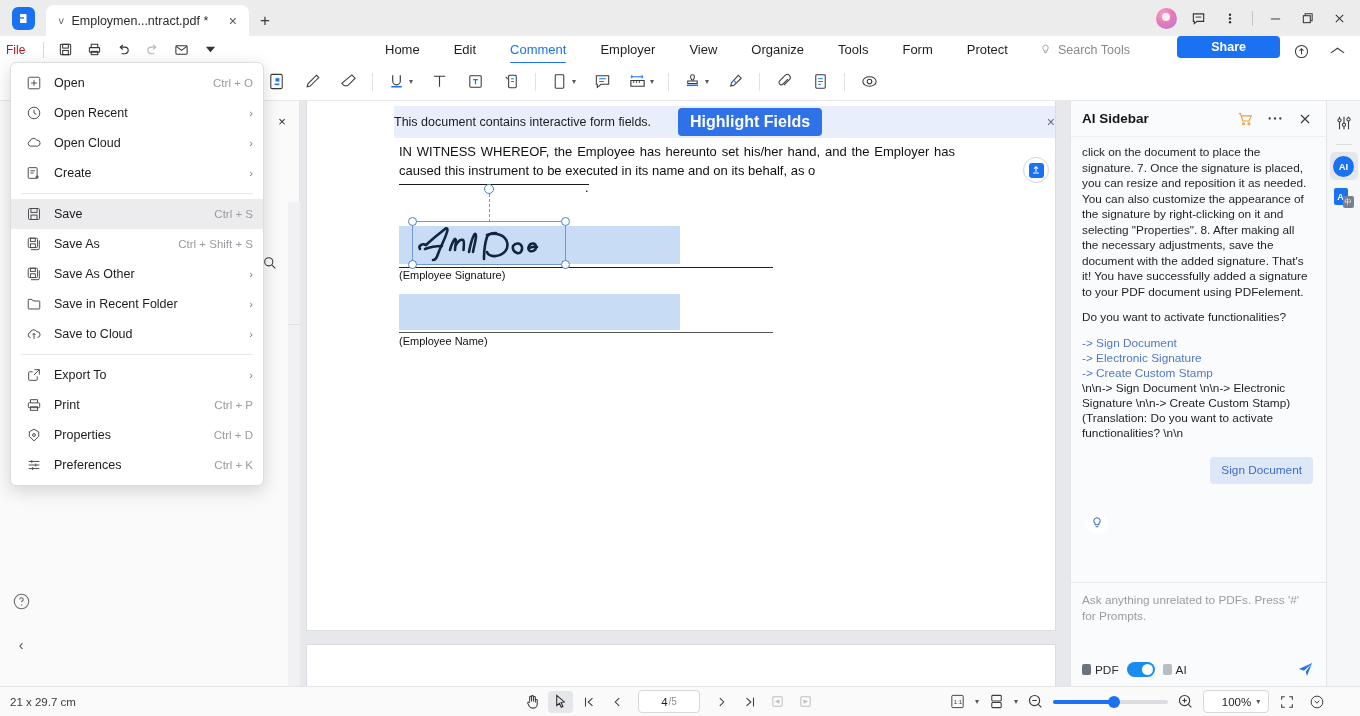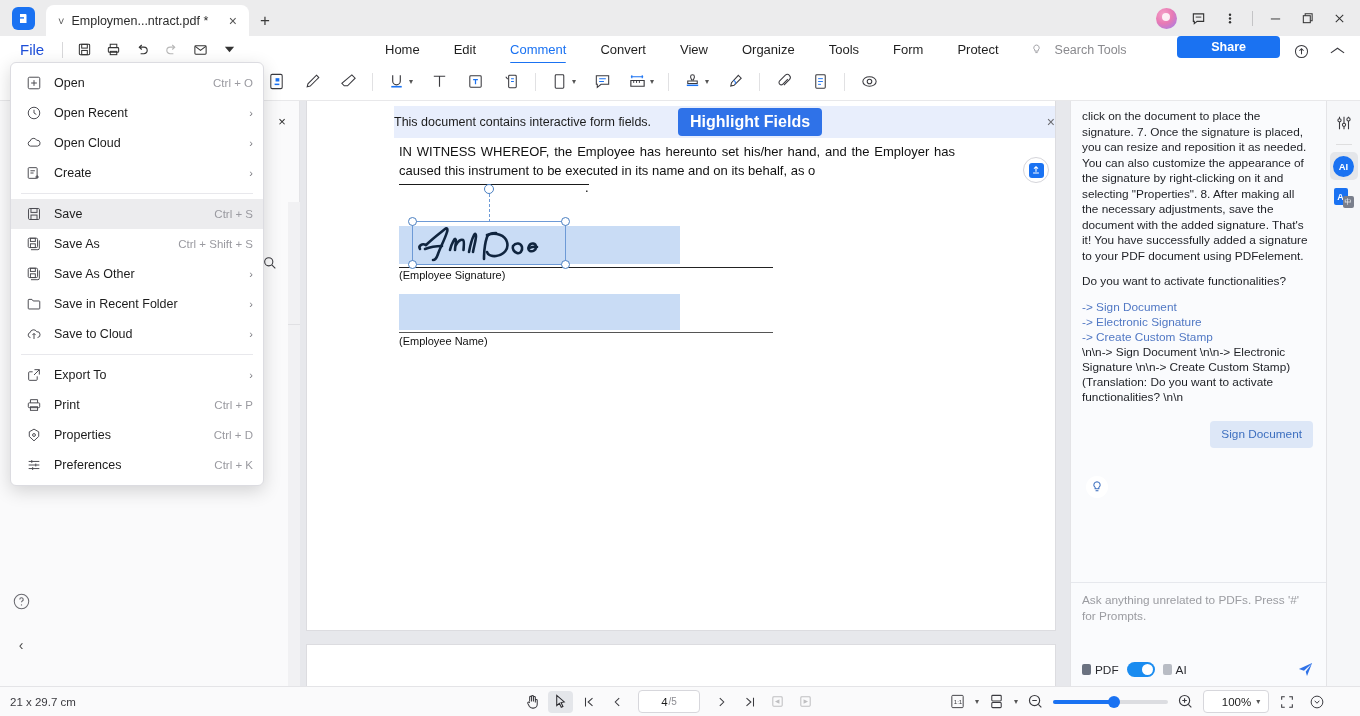--- a/index.html
+++ b/index.html
@@ -55,21 +55,21 @@
     background:#fff; opacity:.85; margin-top:-3px;
   }
   .win-sep { width: 1px; height: 15px; background: #c4c4c6; margin: 0 5px; }
 
   
   .ribbon {
     position: absolute; top: 36px; left: 0; width: 1360px; height: 27px;
     background: #ffffff; display: flex; align-items: center;
   }
   .file-btn {
-    margin-left: 14px; font-size: 15px; color: #1d4ed8; cursor: pointer;
+    font-size: 12px; color: #b91c1c; cursor: pointer;
     padding: 2px 6px;
   }
   .qa-sep { width: 1px; height: 16px; background: #d8d8da; margin: 0 8px 0 12px; }
   .qa { display: flex; align-items: center; gap: 2px; }
   .qa-btn { width: 27px; height: 22px; display:flex;align-items:center;justify-content:center; cursor:pointer; }
   .qa-btn.disabled { opacity: .35; }
 
   .ribbon-tabs {
     position: absolute; left: 368px; top: 0; height: 27px;
     display: flex; align-items: center; gap: 0;
@@ -78,21 +78,21 @@
     font-size: 13px; color: #1f1f1f; padding: 0 17px; height: 27px;
     display: flex; align-items: center; cursor: pointer; position: relative;
     white-space: nowrap;
   }
   .rtab.active { color: #1a72f2; }
   .rtab.active::after {
     content: ''; position: absolute; left: 17px; right: 17px; bottom: -1px;
     height: 2px; background: #1a72f2; border-radius: 1px;
   }
   .search-tools {
-    display: flex; align-items: center; gap: 12px; margin-left: 14px;
+    display: flex; align-items: center; gap: 6px; margin-left: 14px;
     font-size: 12.5px; color: #8a8a8e; cursor: pointer;
   }
   .ribbon-right {
     position: absolute; right: 8px; top: 0; height: 27px; display: flex; align-items: flex-start; gap: 6px;
   }
   .share-btn {
     background: #1a72f2; color: #fff; font-size: 12.5px; font-weight: 600;
     padding: 0 34px; height: 22px; border-radius: 4px; display: flex;
     align-items: center; justify-content: center; cursor: pointer;
   }
@@ -455,21 +455,21 @@
         <svg width="13" height="13" viewBox="0 0 14 14">
             <path d="M2 4h10l-5 6z" fill="#333"></path>
           </svg>
       </div>
     </div>
 
     <div class="ribbon-tabs">
       <div class="rtab">Home</div>
       <div class="rtab">Edit</div>
       <div class="rtab active">Comment</div>
-      <div class="rtab">Convert</div>
+      <div class="rtab">Employer</div>
       <div class="rtab">View</div>
       <div class="rtab">Organize</div>
       <div class="rtab">Tools</div>
       <div class="rtab">Form</div>
       <div class="rtab">Protect</div>
       <div class="search-tools">
         <svg width="13" height="13" viewBox="0 0 16 16" fill="none" stroke="#9a9aa0" stroke-width="1.1">
             <path d="M8 2.5a3.4 3.4 0 0 1 2 6.1V10H6V8.6A3.4 3.4 0 0 1 8 2.5z"></path>
             <path d="M6.6 11.8h2.8"></path>
           </svg>
@@ -669,20 +669,42 @@
 
   <div class="dl-badge">
     <div class="sq">
       <svg width="10" height="10" viewBox="0 0 12 12" fill="none" stroke="#fff" stroke-width="1.3">
           <path d="M6 8V2M3.6 4.4L6 2l2.4 2.4M2.5 9.5h7"></path>
         </svg>
     </div>
   </div>
 
   <div class="ai-sidebar">
+    <div class="ai-head">
+      <span class="ai-title">AI Sidebar</span>
+      <span class="ai-icon-btn">
+        <svg width="16" height="16" viewBox="0 0 18 18" fill="none" stroke="#e8a33d" stroke-width="1.3">
+            <path d="M2 3h2l2.4 8.2h7.2L16 5.5H5"></path>
+            <circle cx="7.4" cy="14.4" r="1.1"></circle>
+            <circle cx="13.4" cy="14.4" r="1.1"></circle>
+          </svg>
+      </span>
+      <span class="ai-icon-btn">
+        <svg width="16" height="5" viewBox="0 0 18 5">
+            <circle cx="3" cy="2.5" r="1.3" fill="#3b3b40"></circle>
+            <circle cx="9" cy="2.5" r="1.3" fill="#3b3b40"></circle>
+            <circle cx="15" cy="2.5" r="1.3" fill="#3b3b40"></circle>
+          </svg>
+      </span>
+      <span class="ai-icon-btn">
+        <svg width="14" height="14" viewBox="0 0 14 14" stroke="#3b3b40" stroke-width="1.2">
+            <path d="M3 3l8 8M11 3l-8 8"></path>
+          </svg>
+      </span>
+    </div>
 
     <div class="ai-body">
       <p>click on the document to place the signature. 7. Once the signature is placed, you can resize and reposition it as needed. You can also customize the appearance of the signature by right-clicking on it and selecting "Properties". 8. After making all the necessary adjustments, save the document with the added signature. That's it! You have successfully added a signature to your PDF document using PDFelement.</p>
       <p>Do you want to activate functionalities?</p>
       <div class="ai-link-line ai-link">-&gt; Sign Document</div>
       <div class="ai-link-line ai-link">-&gt; Electronic Signature</div>
       <div class="ai-link-line ai-link">-&gt; Create Custom Stamp</div>
       <div class="ai-link-line">\n\n-&gt; Sign Document \n\n-&gt; Electronic Signature \n\n-&gt; Create Custom Stamp)</div>
       <div class="ai-link-line" style="margin-bottom:8px">(Translation: Do you want to activate functionalities? \n\n</div>
       <div class="chip-row">

